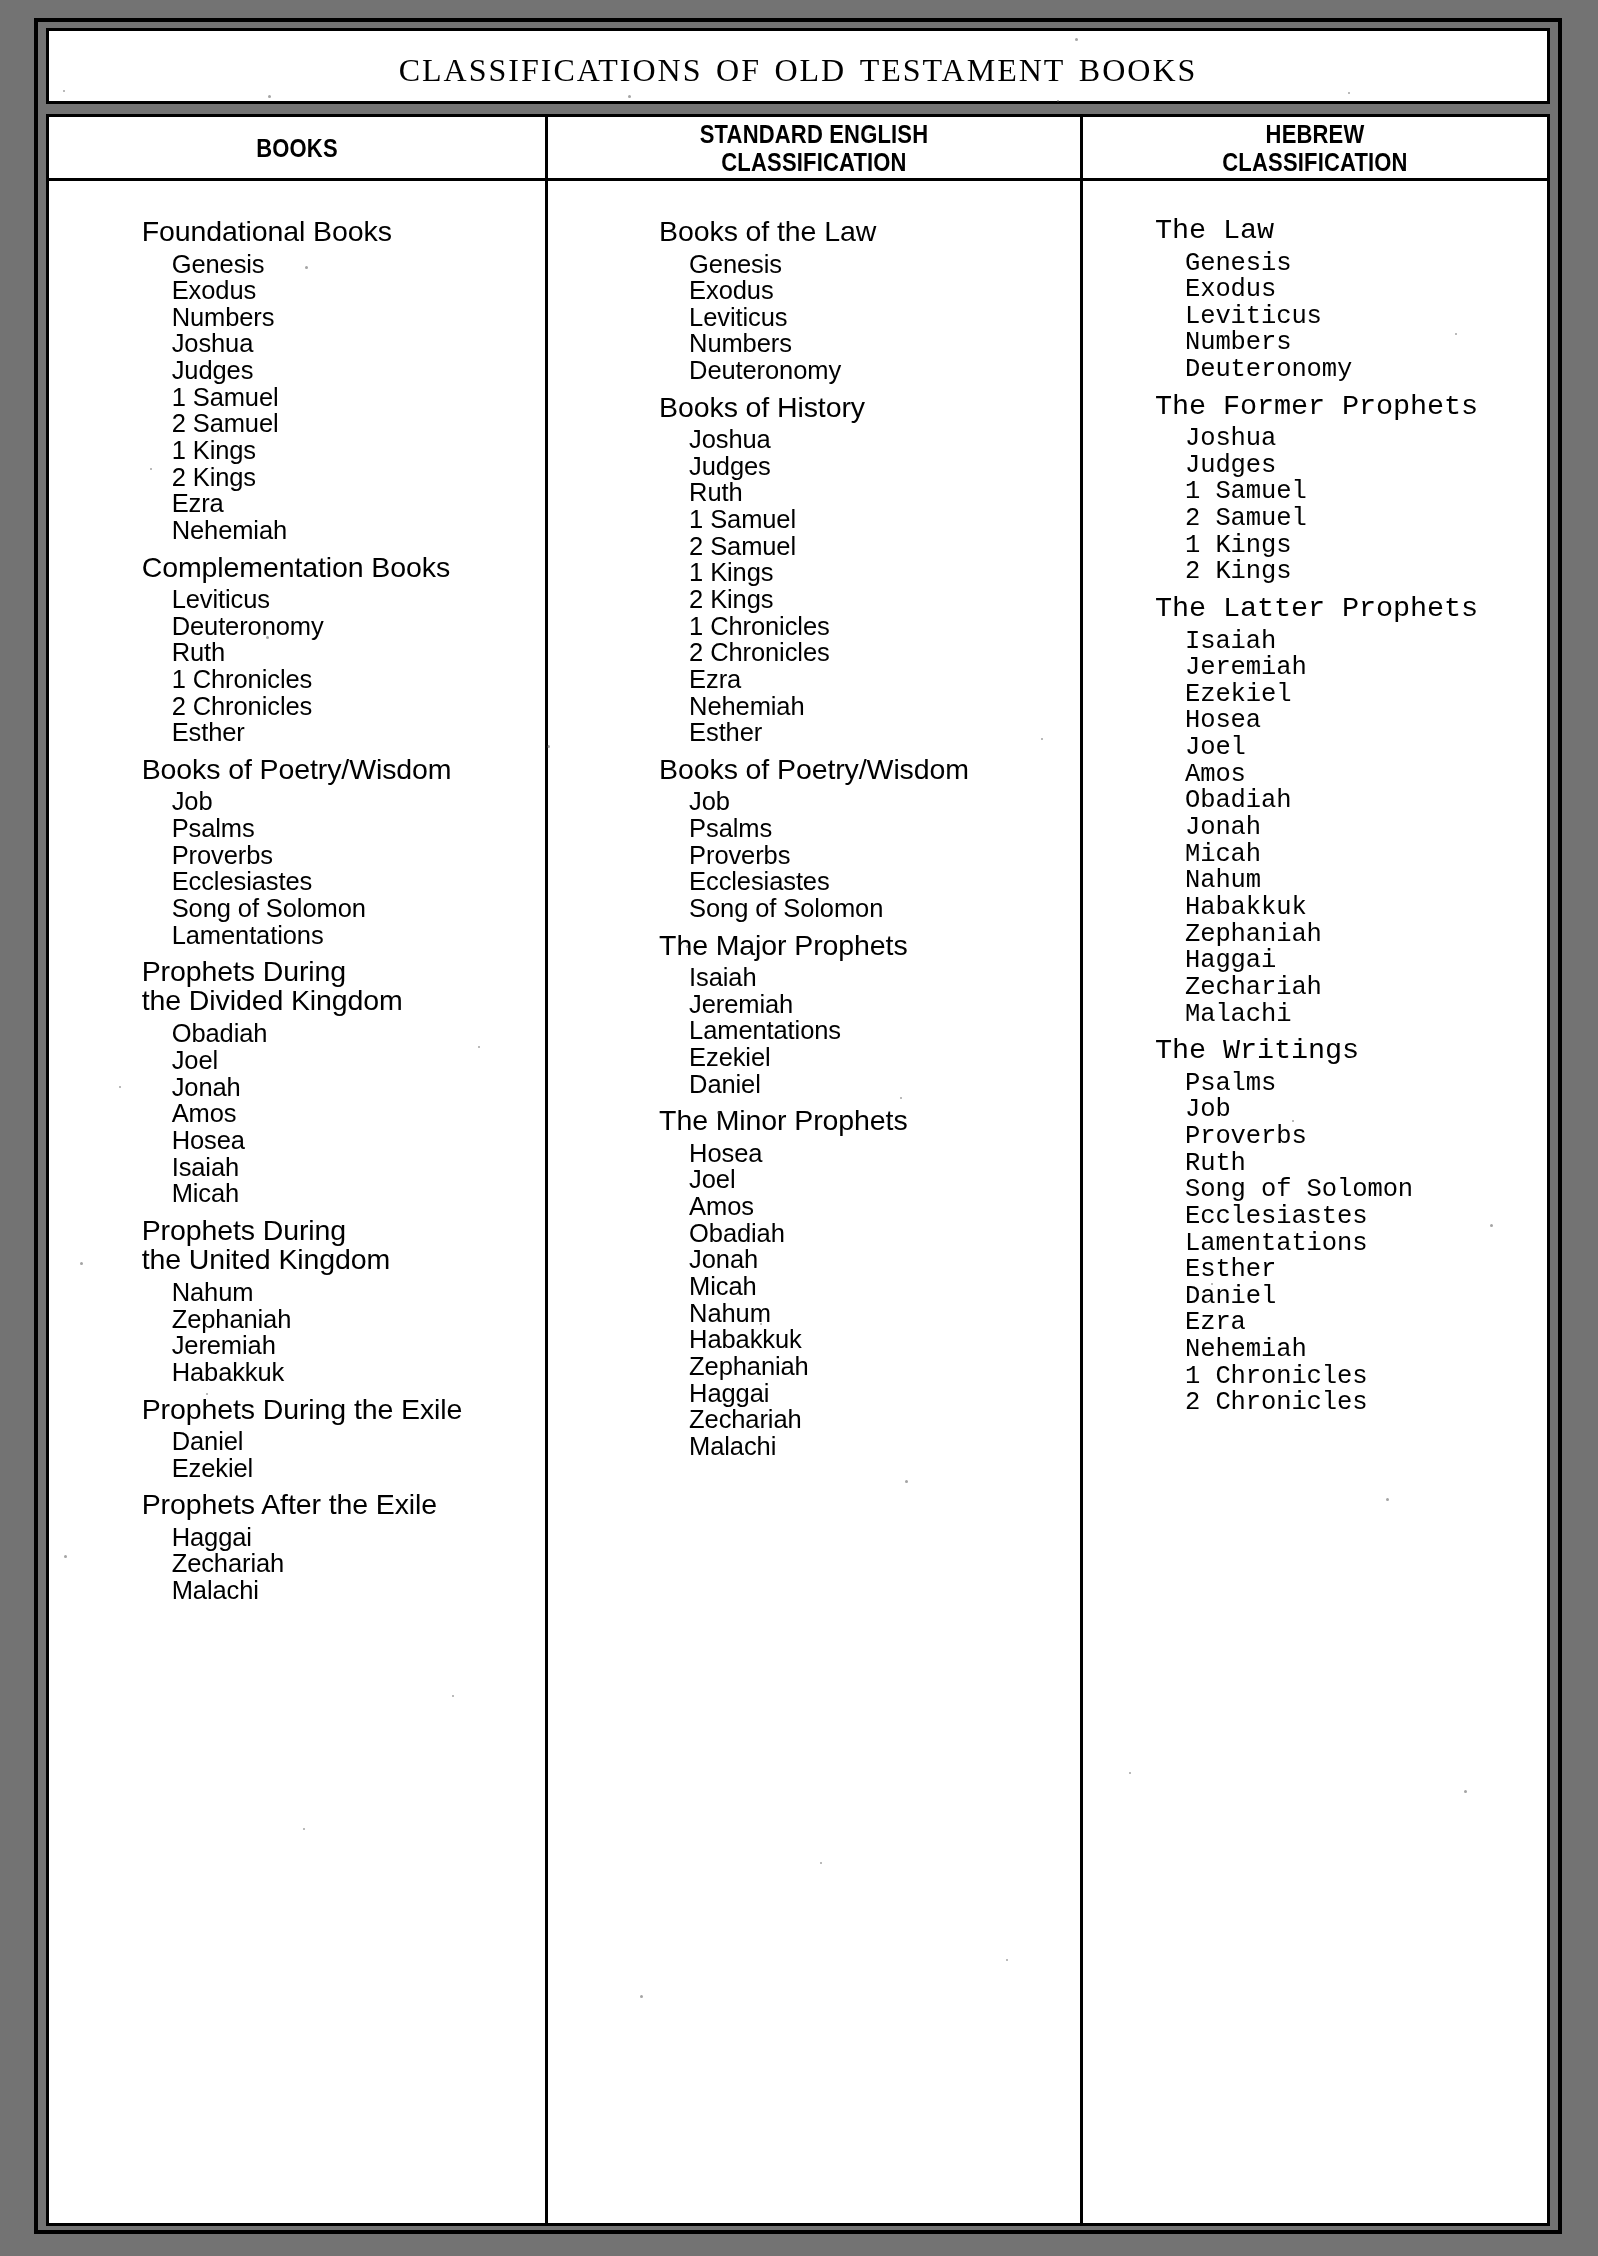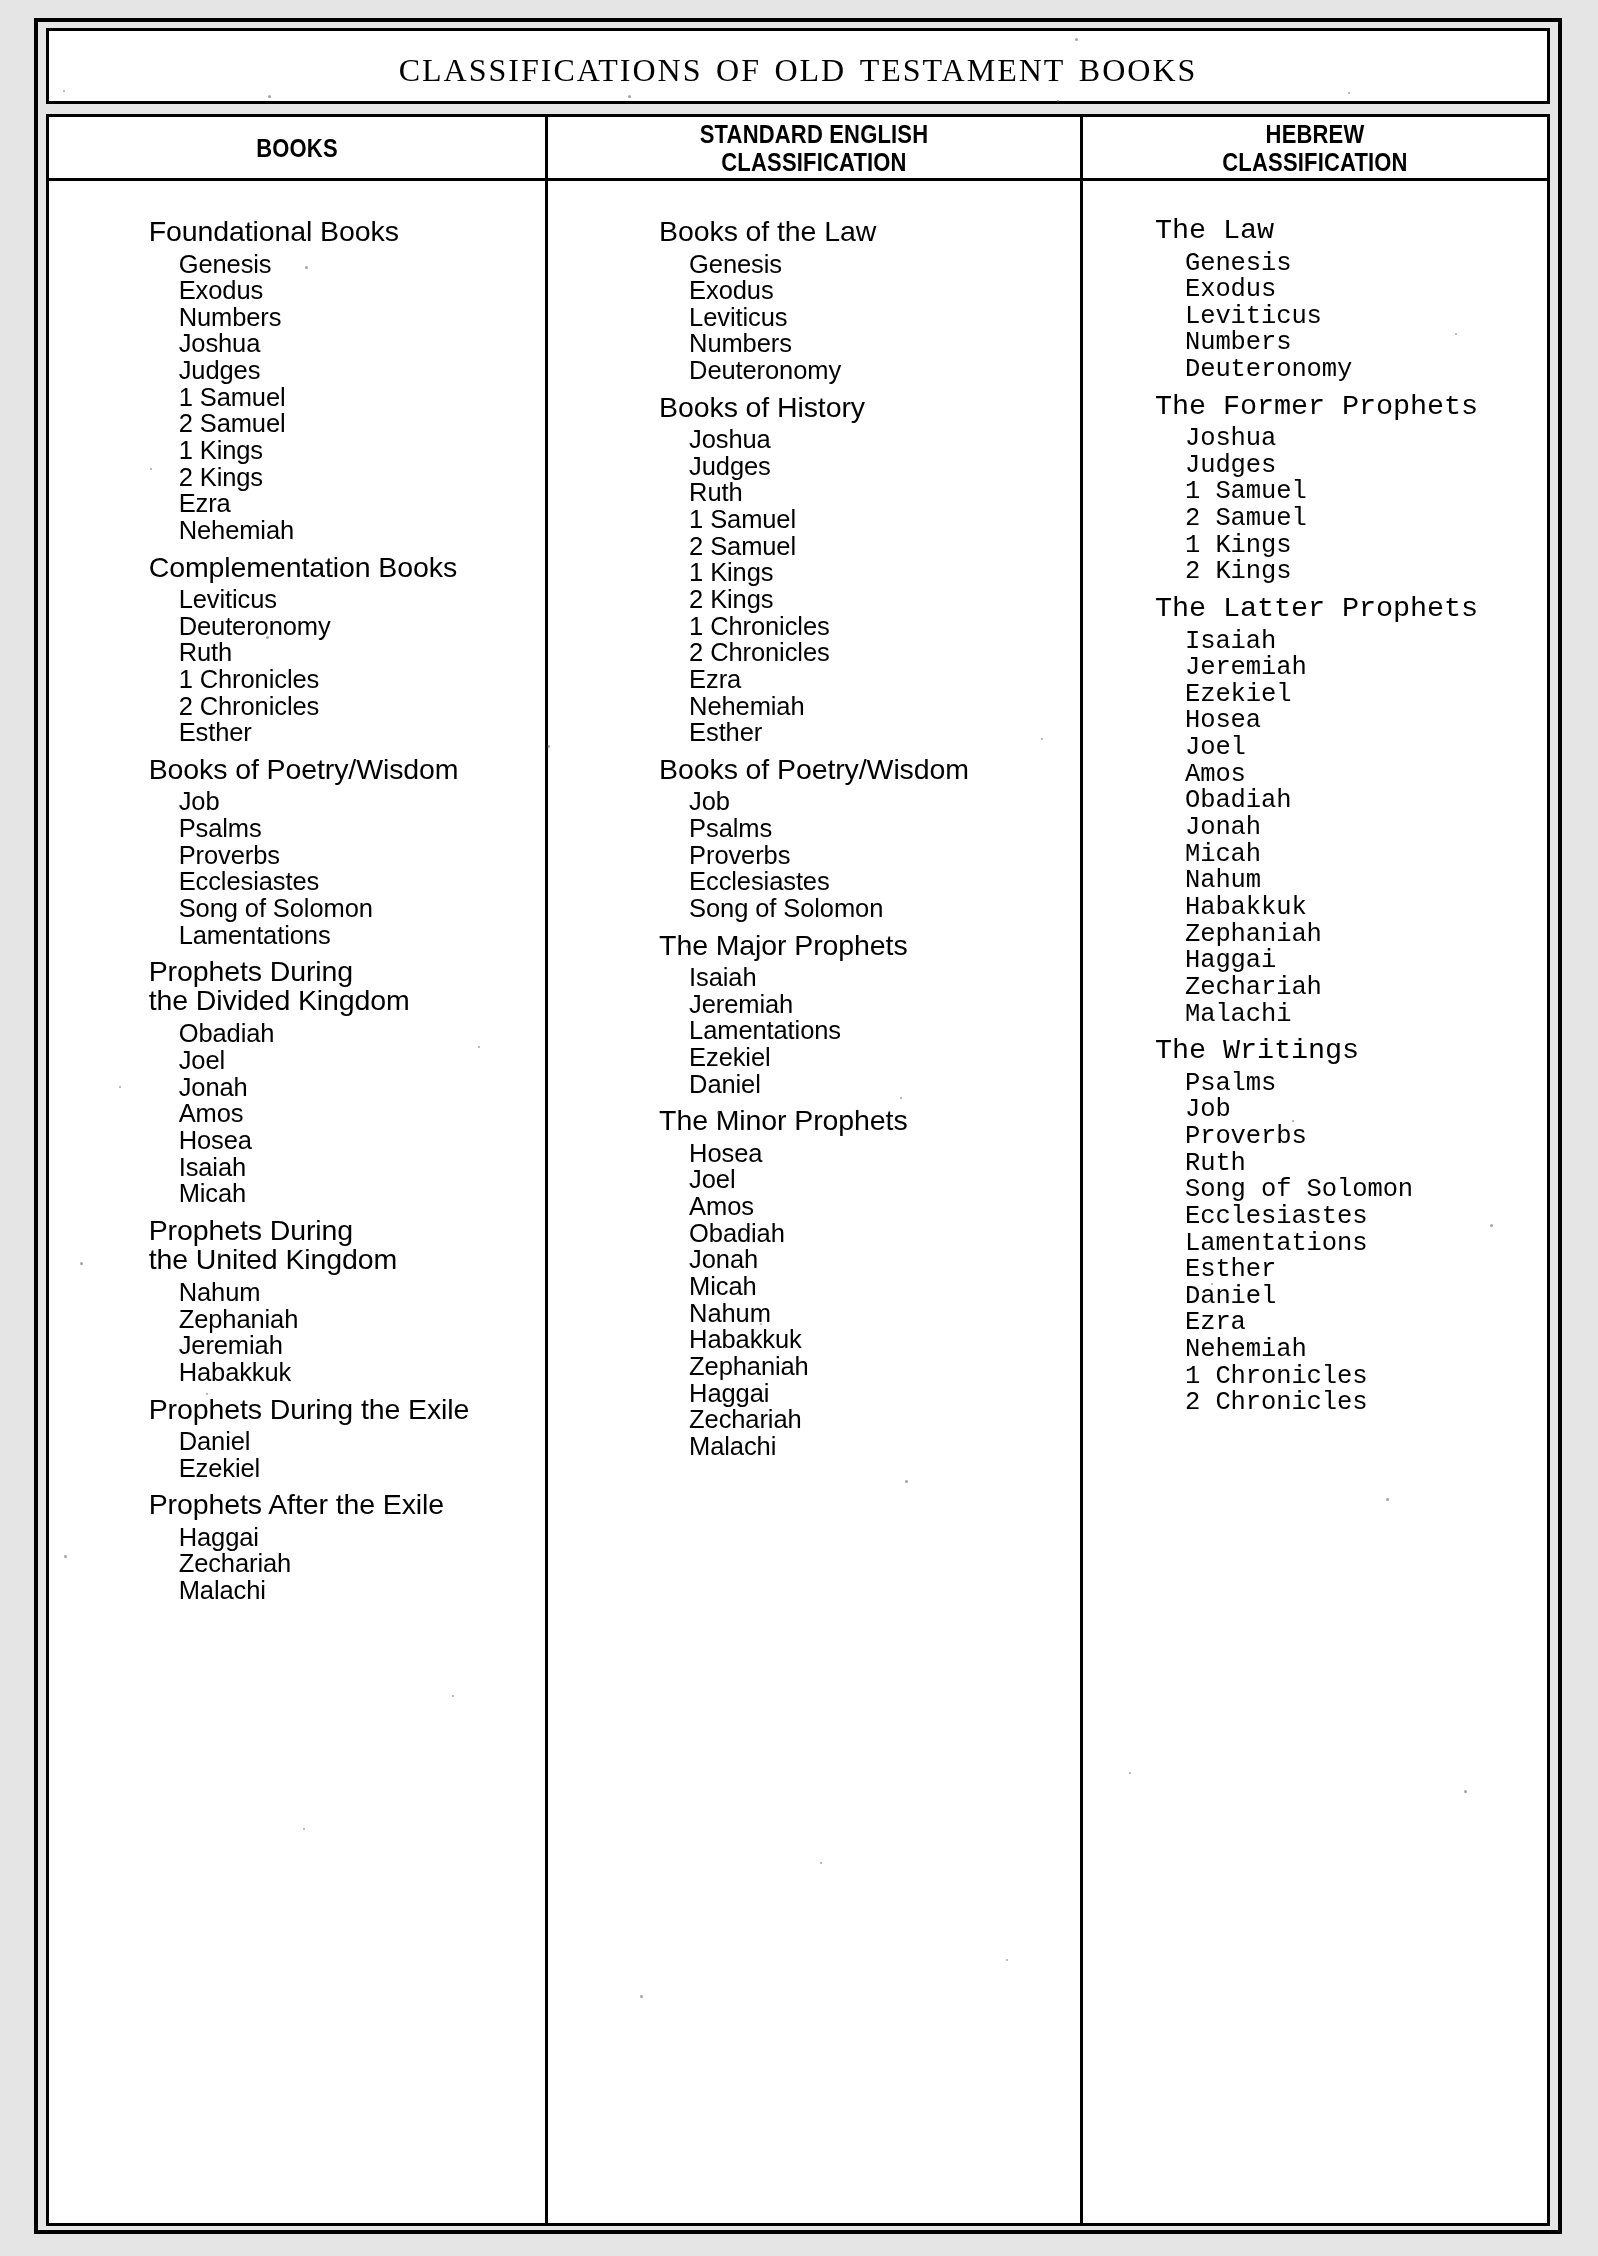--- a/index.html
+++ b/index.html
@@ -12,21 +12,21 @@
     height: 2256px;
     font-family: "Liberation Sans", sans-serif;
     color: #000000;
     overflow: hidden;
   }
 
   .page {
     position: relative;
     width: 1598px;
     height: 2256px;
-    background: #e5e5e5;
+    background: #737373;
   }
 
   
   .outer-frame {
     position: absolute;
     left: 34px;
     top: 18px;
     width: 1528px;
     height: 2216px;
     border: 4px solid #000;
@@ -112,21 +112,21 @@
   .vrule-b { left: 1031px; }
 
   
   .col {
     position: absolute;
     top: 64px;
     height: 2040px;
     box-sizing: border-box;
     padding-top: 36px;
   }
-  .col-1 { left: 12px;    width: 496px; }
+  .col-1 { left: 5px;    width: 496px; }
   .col-2 { left: 499px;  width: 532px; }
   .col-3 { left: 1034px; width: 464px; }
 
   .col-inner { display: inline-block; text-align: left; }
   .col-1 .col-wrap,
   .col-2 .col-wrap { text-align: center; }
   .col-3 .col-wrap { text-align: left; padding-left: 72px; font-family: Liberation Mono, monospace; }
 
   .group-heading {
     font-size: 28.5px;

